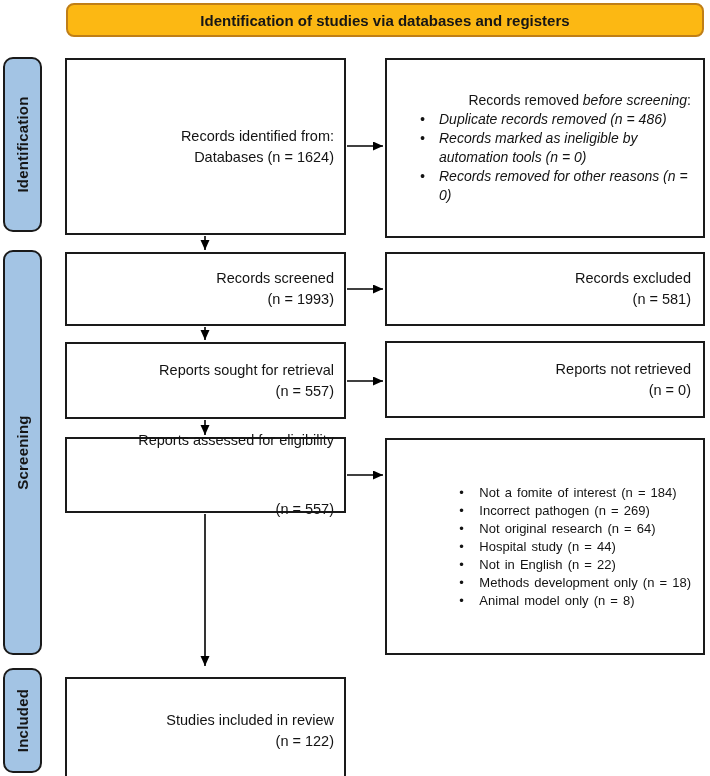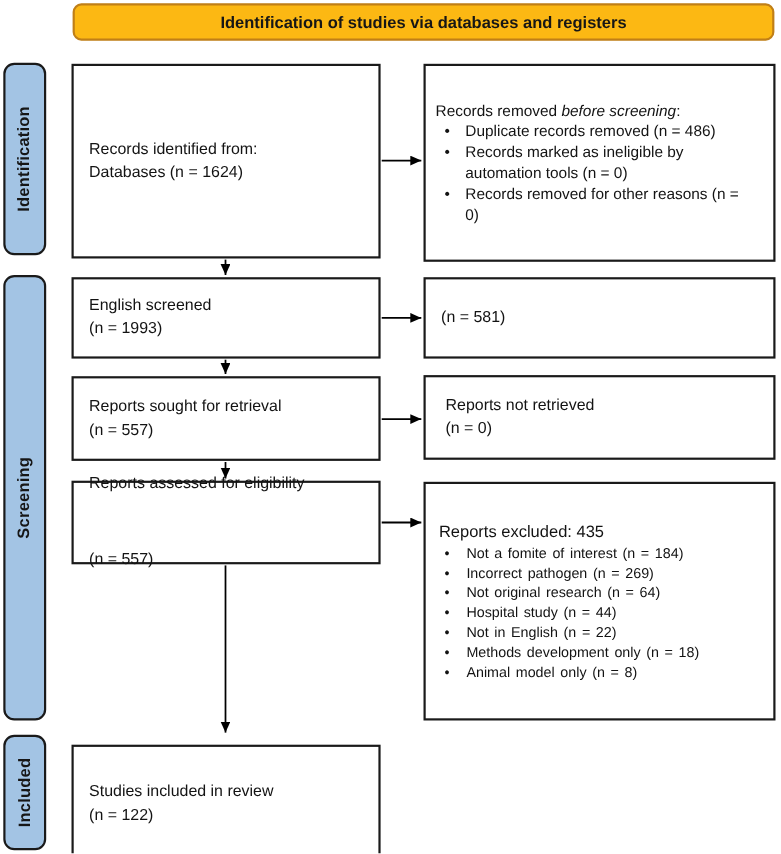--- a/index.html
+++ b/index.html
@@ -52,21 +52,21 @@
   .stage-identification { top: 57px; height: 175px; }
   .stage-screening { top: 250px; height: 405px; }
   .stage-included { top: 668px; height: 105px; }
 
   .box {
     position: absolute;
     box-sizing: border-box;
     background: #ffffff;
     border: 2px solid var(--box-border, #1A1A1A);
     display: flex; flex-direction: column; justify-content: center;
-    font-size: 14.5px; line-height: 21px;
+    font-size: 14.5px; line-height: 21px; align-items: flex-end;
   }
   .left-col  { left: 65px;  width: 281px; padding: 6px 10px 6px 14px; }
   .right-col { left: 385px; width: 320px; padding: 6px 12px 6px 9px; }
 
   .b-identified    { top: 58px;  height: 177px; }
   .b-removed       { top: 58px;  height: 180px; font-size: 14px; line-height: 19px; }
   .b-screened      { top: 252px; height: 74px; }
   .b-excluded      { top: 252px; height: 74px; padding-left: 14px; }
   .b-sought        { top: 342px; height: 77px; }
   .b-notretrieved  { top: 341px; height: 77px; padding-left: 18px; }
@@ -81,21 +81,21 @@
   .it { font-style: italic; }
 
   ul.bullets {
     margin: 0; padding: 0; list-style: none;
   }
   .bullets li { position: relative; padding-left: 27px; }
   .bullets li::before {
     content: "\2022";
     position: absolute; left: 8px; top: 0;
   }
-  .b-removed .bullets li { max-width: 252px; }
+  .b-removed .bullets li { max-width: 252px; font-style: italic; }
   .b-repexcluded .bullets li { padding-left: 25px; word-spacing: 1.5px; }
   .b-repexcluded .bullets li::before { left: 5px; }
 </style>
 </head>
 <body>
 
 <div class="canvas">
 
   <svg class="arrows" width="710" height="776" viewBox="0 0 710 776" xmlns="http://www.w3.org/2000/svg">
     <defs>
@@ -133,45 +133,45 @@
   <div class="box right-col b-removed">
     <div class="box-title"><span>Records removed </span><span class="it">before screening</span><span>:</span></div>
     <ul class="bullets">
       <li>Duplicate records removed (n = 486)</li>
       <li>Records marked as ineligible by automation tools (n = 0)</li>
       <li>Records removed for other reasons (n = 0)</li>
     </ul>
   </div>
 
   <div class="box left-col b-screened">
-    <div class="line">English screened</div>
+    <div class="line">Records screened</div>
     <div class="line">(n = 1993)</div>
   </div>
 
   <div class="box right-col b-excluded">
+    <div class="line">Records excluded</div>
     <div class="line">(n = 581)</div>
   </div>
 
   <div class="box left-col b-sought">
     <div class="line">Reports sought for retrieval</div>
     <div class="line">(n = 557)</div>
   </div>
 
   <div class="box right-col b-notretrieved">
     <div class="line">Reports not retrieved</div>
     <div class="line">(n = 0)</div>
   </div>
 
   <div class="box left-col b-assessed">
     <div class="line">Reports assessed for eligibility</div>
     <div class="line">(n = 557)</div>
   </div>
 
   <div class="box right-col b-repexcluded">
-    <div class="box-title">Reports excluded: 435</div>
     <ul class="bullets">
       <li>Not a fomite of interest (n = 184)</li>
       <li>Incorrect pathogen (n = 269)</li>
       <li>Not original research (n = 64)</li>
       <li>Hospital study (n = 44)</li>
       <li>Not in English (n = 22)</li>
       <li>Methods development only (n = 18)</li>
       <li>Animal model only (n = 8)</li>
     </ul>
   </div>

